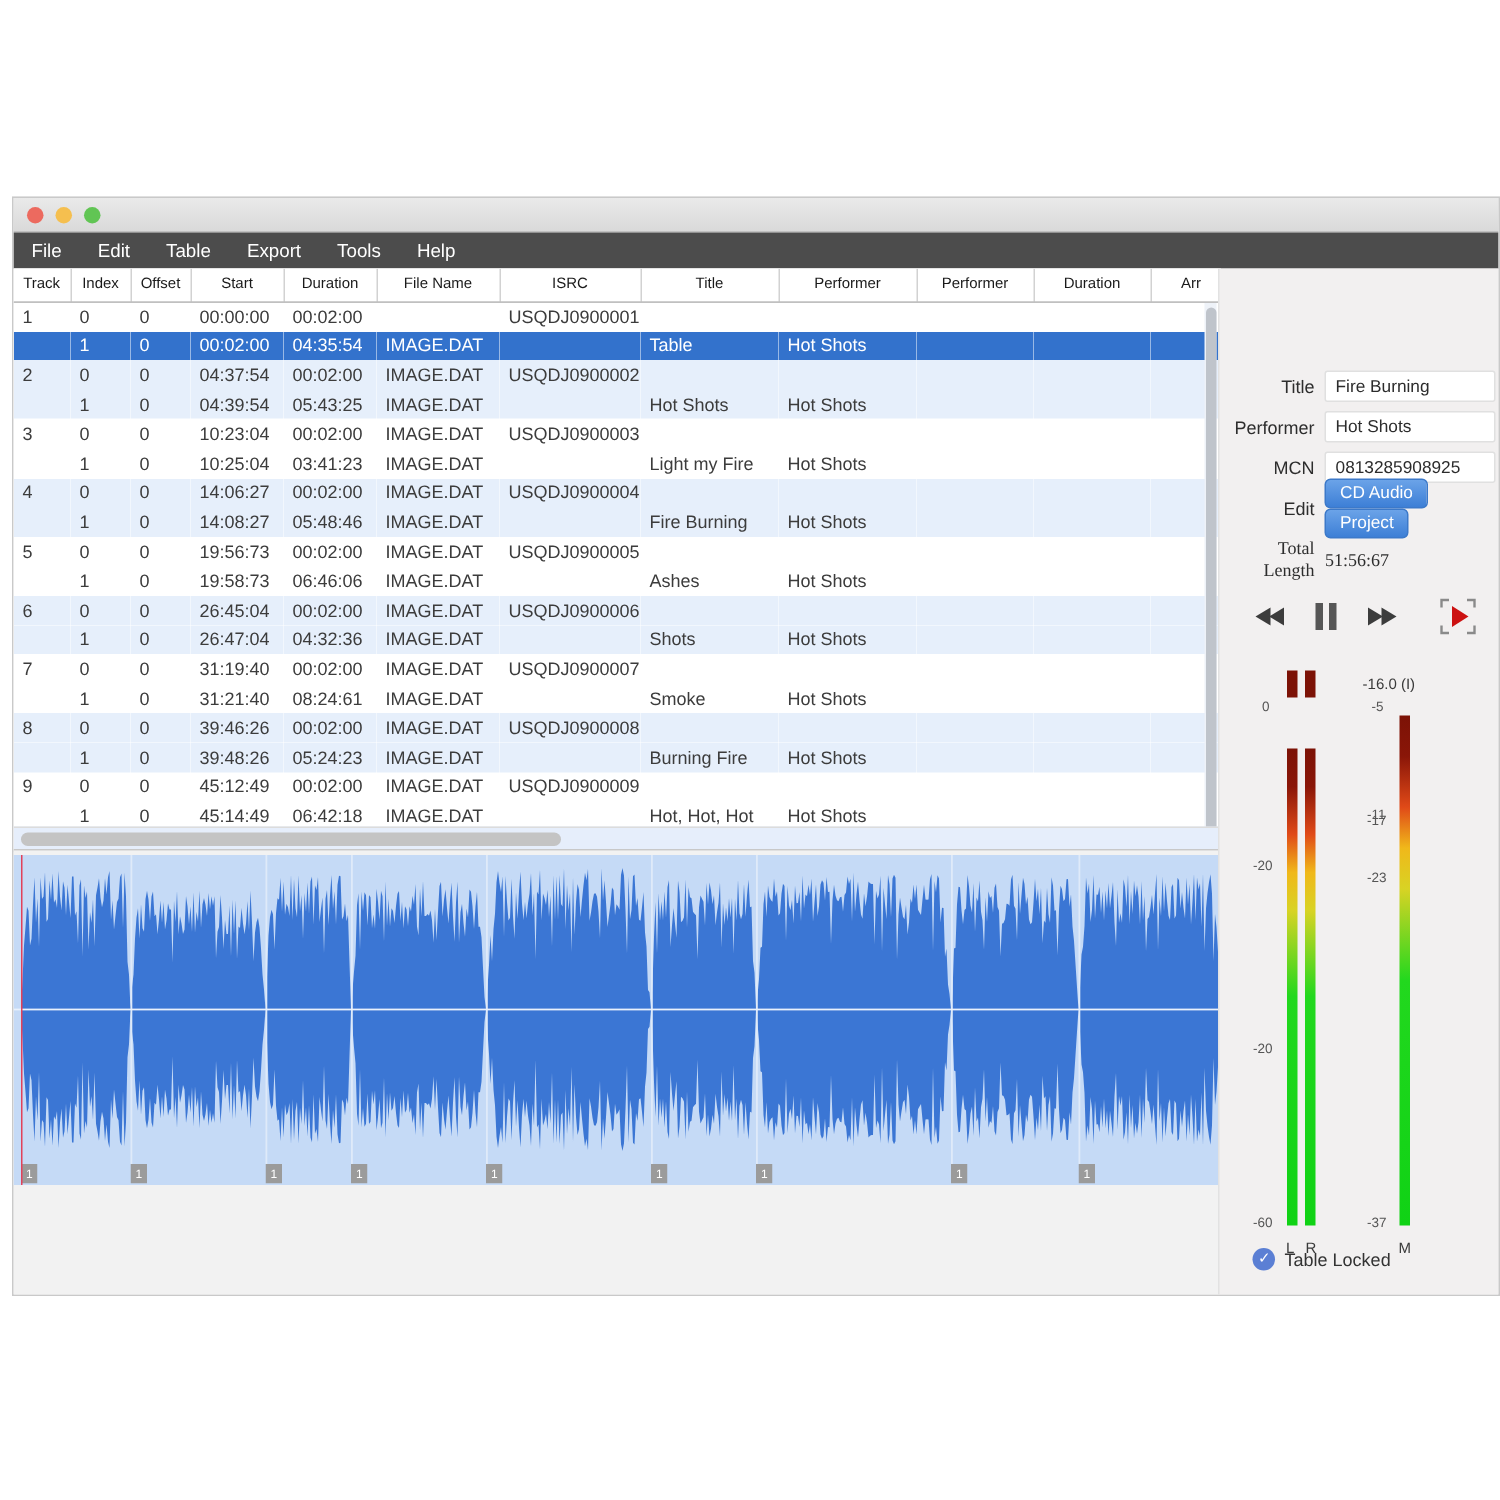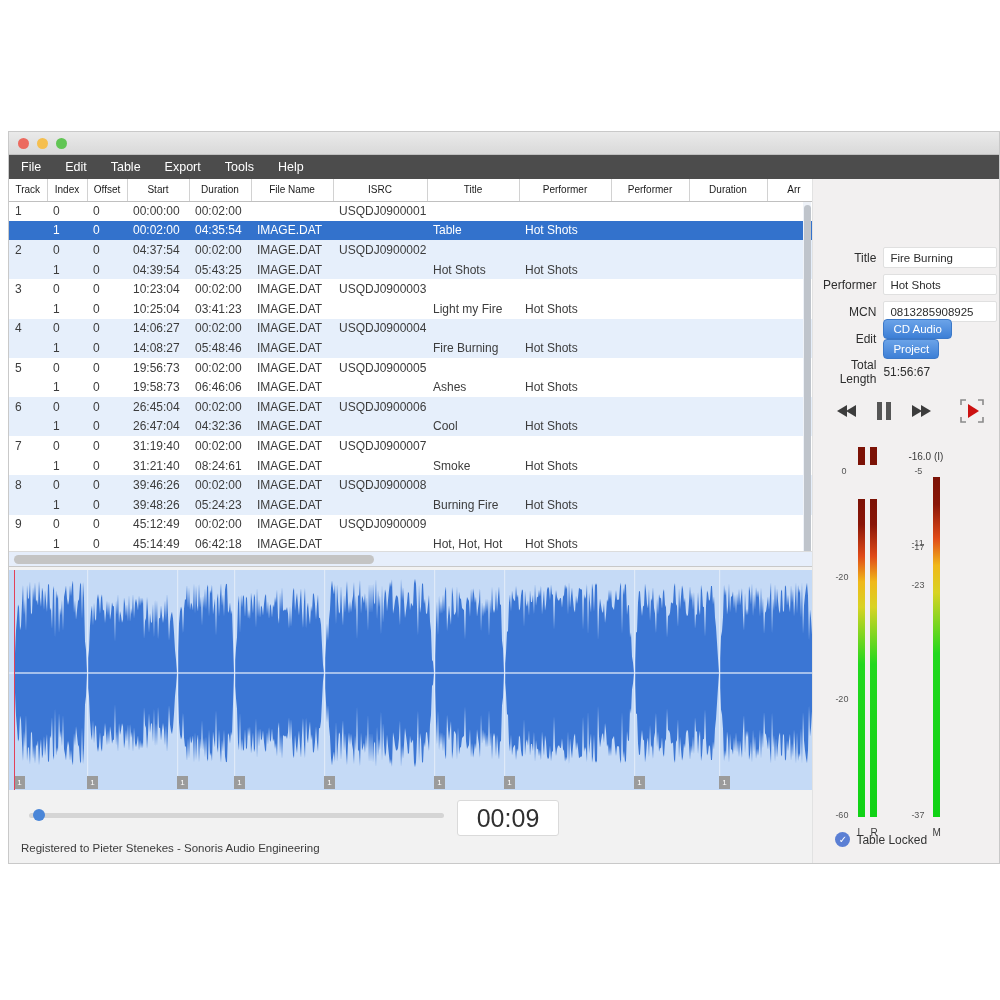--- a/index.html
+++ b/index.html
@@ -181,21 +181,21 @@
   .mini-btn {
     height: 20px; padding: 0 9px;
     background: linear-gradient(#6ba3e8, #3d7fd6);
     border: 1px solid #3c79c9;
     border-radius: 4px;
     color: #ffffff; font-size: 11.5px;
     line-height: 19px; margin-right: 7px;
     display: inline-block;
   }
   #total-row {
-    display: flex; align-items: center; margin-top: 9px;
+    display: flex; align-items: center; margin-top: 9px; font-family: Liberation Serif, serif;
   }
   #total-label { width: 64px; text-align: right; padding-right: 7px; font-size: 12px; color: #2d2d2d; }
   #total-value { font-size: 12px; color: #2d2d2d; }
   #transport {
     position: absolute; left: 22px; top: 218px;
     width: 160px; height: 32px;
     display: flex; align-items: center; gap: 16px;
   }
   .tbtn { cursor: default; }
   
@@ -436,21 +436,21 @@
                 <td></td>
               </tr>
               <tr class="alt">
                 <td></td>
                 <td>1</td>
                 <td>0</td>
                 <td>26:47:04</td>
                 <td>04:32:36</td>
                 <td>IMAGE.DAT</td>
                 <td></td>
-                <td>Cool</td>
+                <td>Shots</td>
                 <td>Hot Shots</td>
                 <td></td>
                 <td></td>
                 <td></td>
               </tr>
               <tr class="">
                 <td>7</td>
                 <td>0</td>
                 <td>0</td>
                 <td>31:19:40</td>
@@ -565,28 +565,20 @@
               <div class="track-marker" style="left: 315px;">1</div>
               <div class="track-marker" style="left: 425px;">1</div>
               <div class="track-marker" style="left: 495px;">1</div>
               <div class="track-marker" style="left: 625px;">1</div>
               <div class="track-marker" style="left: 710px;">1</div>
             </div>
           <div class="playhead" style="left:5px"></div>
         </div>
       </div>
 
-      <div id="bottom-bar">
-        <div id="slider-row">
-          <div id="slider-track"></div>
-          <div id="slider-knob"></div>
-          <div id="time-display">00:09</div>
-        </div>
-        <div id="reg-text">Registered to Pieter Stenekes - Sonoris Audio Engineering</div>
-      </div>
     </div>
 
     <div id="right-col">
 
       <div id="fields">
         <div class="field-row">
           <div class="field-label">Title</div>
           <div class="field-input">Fire Burning</div>
         </div>
         <div class="field-row">

